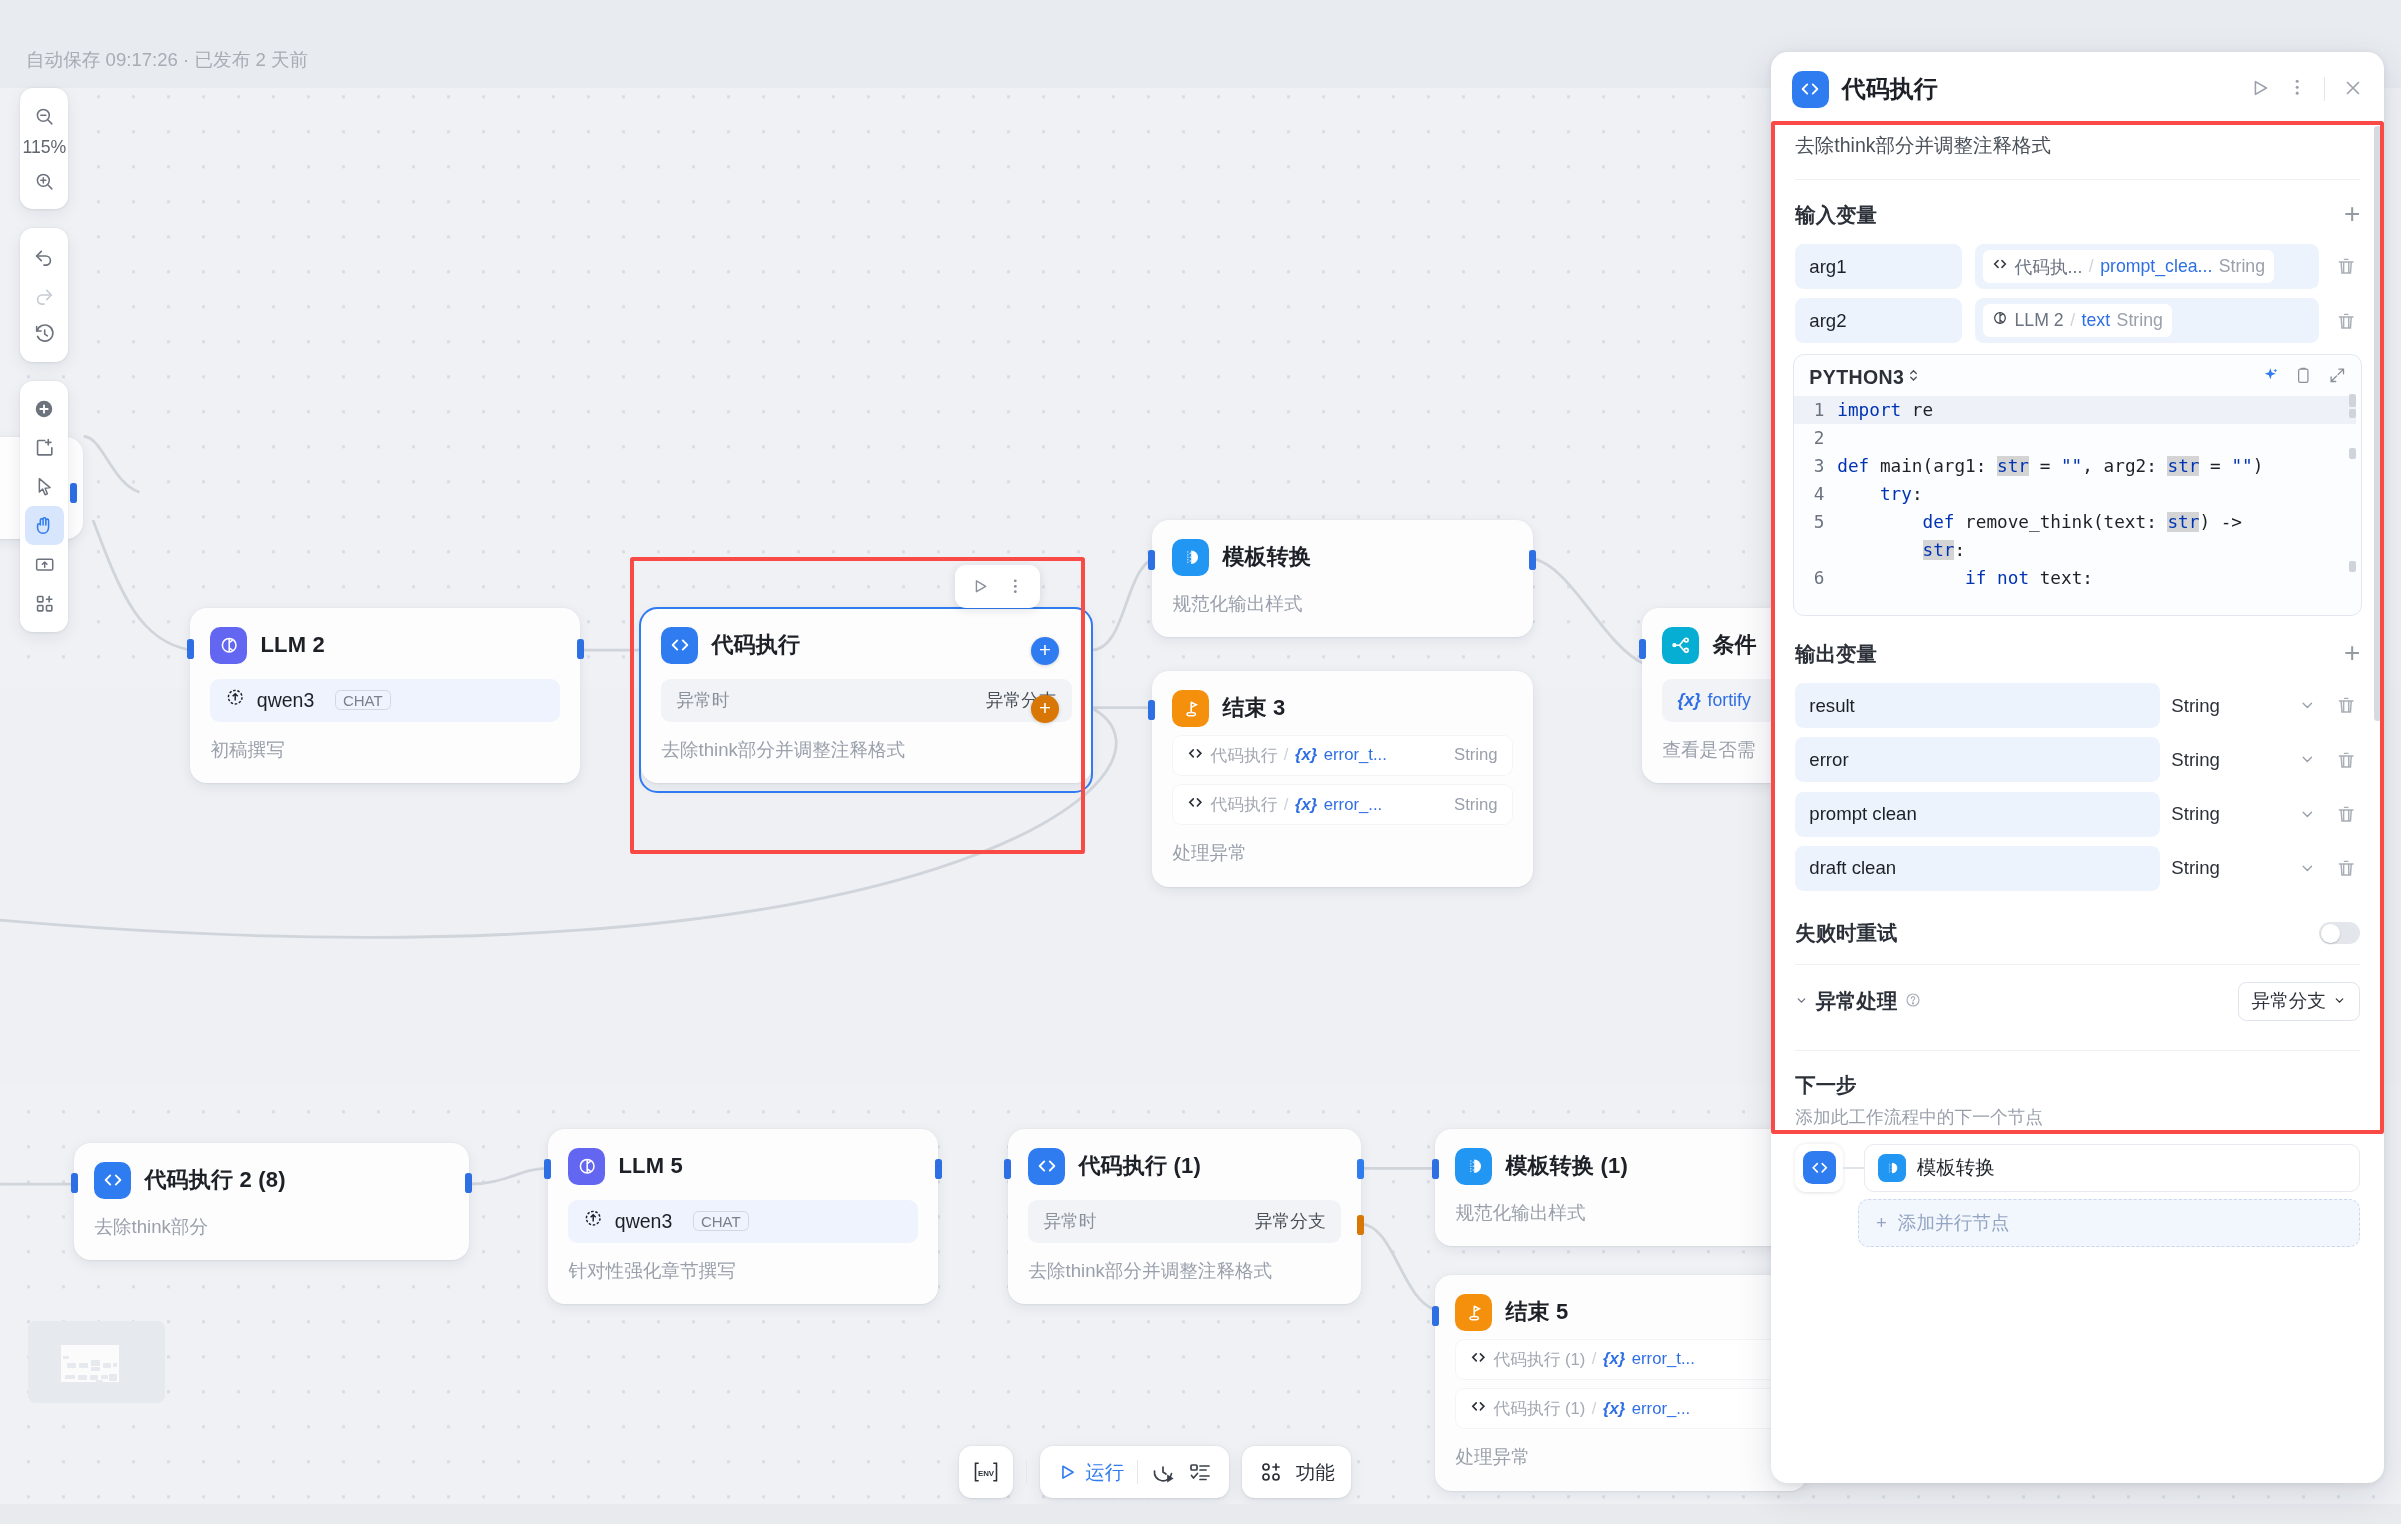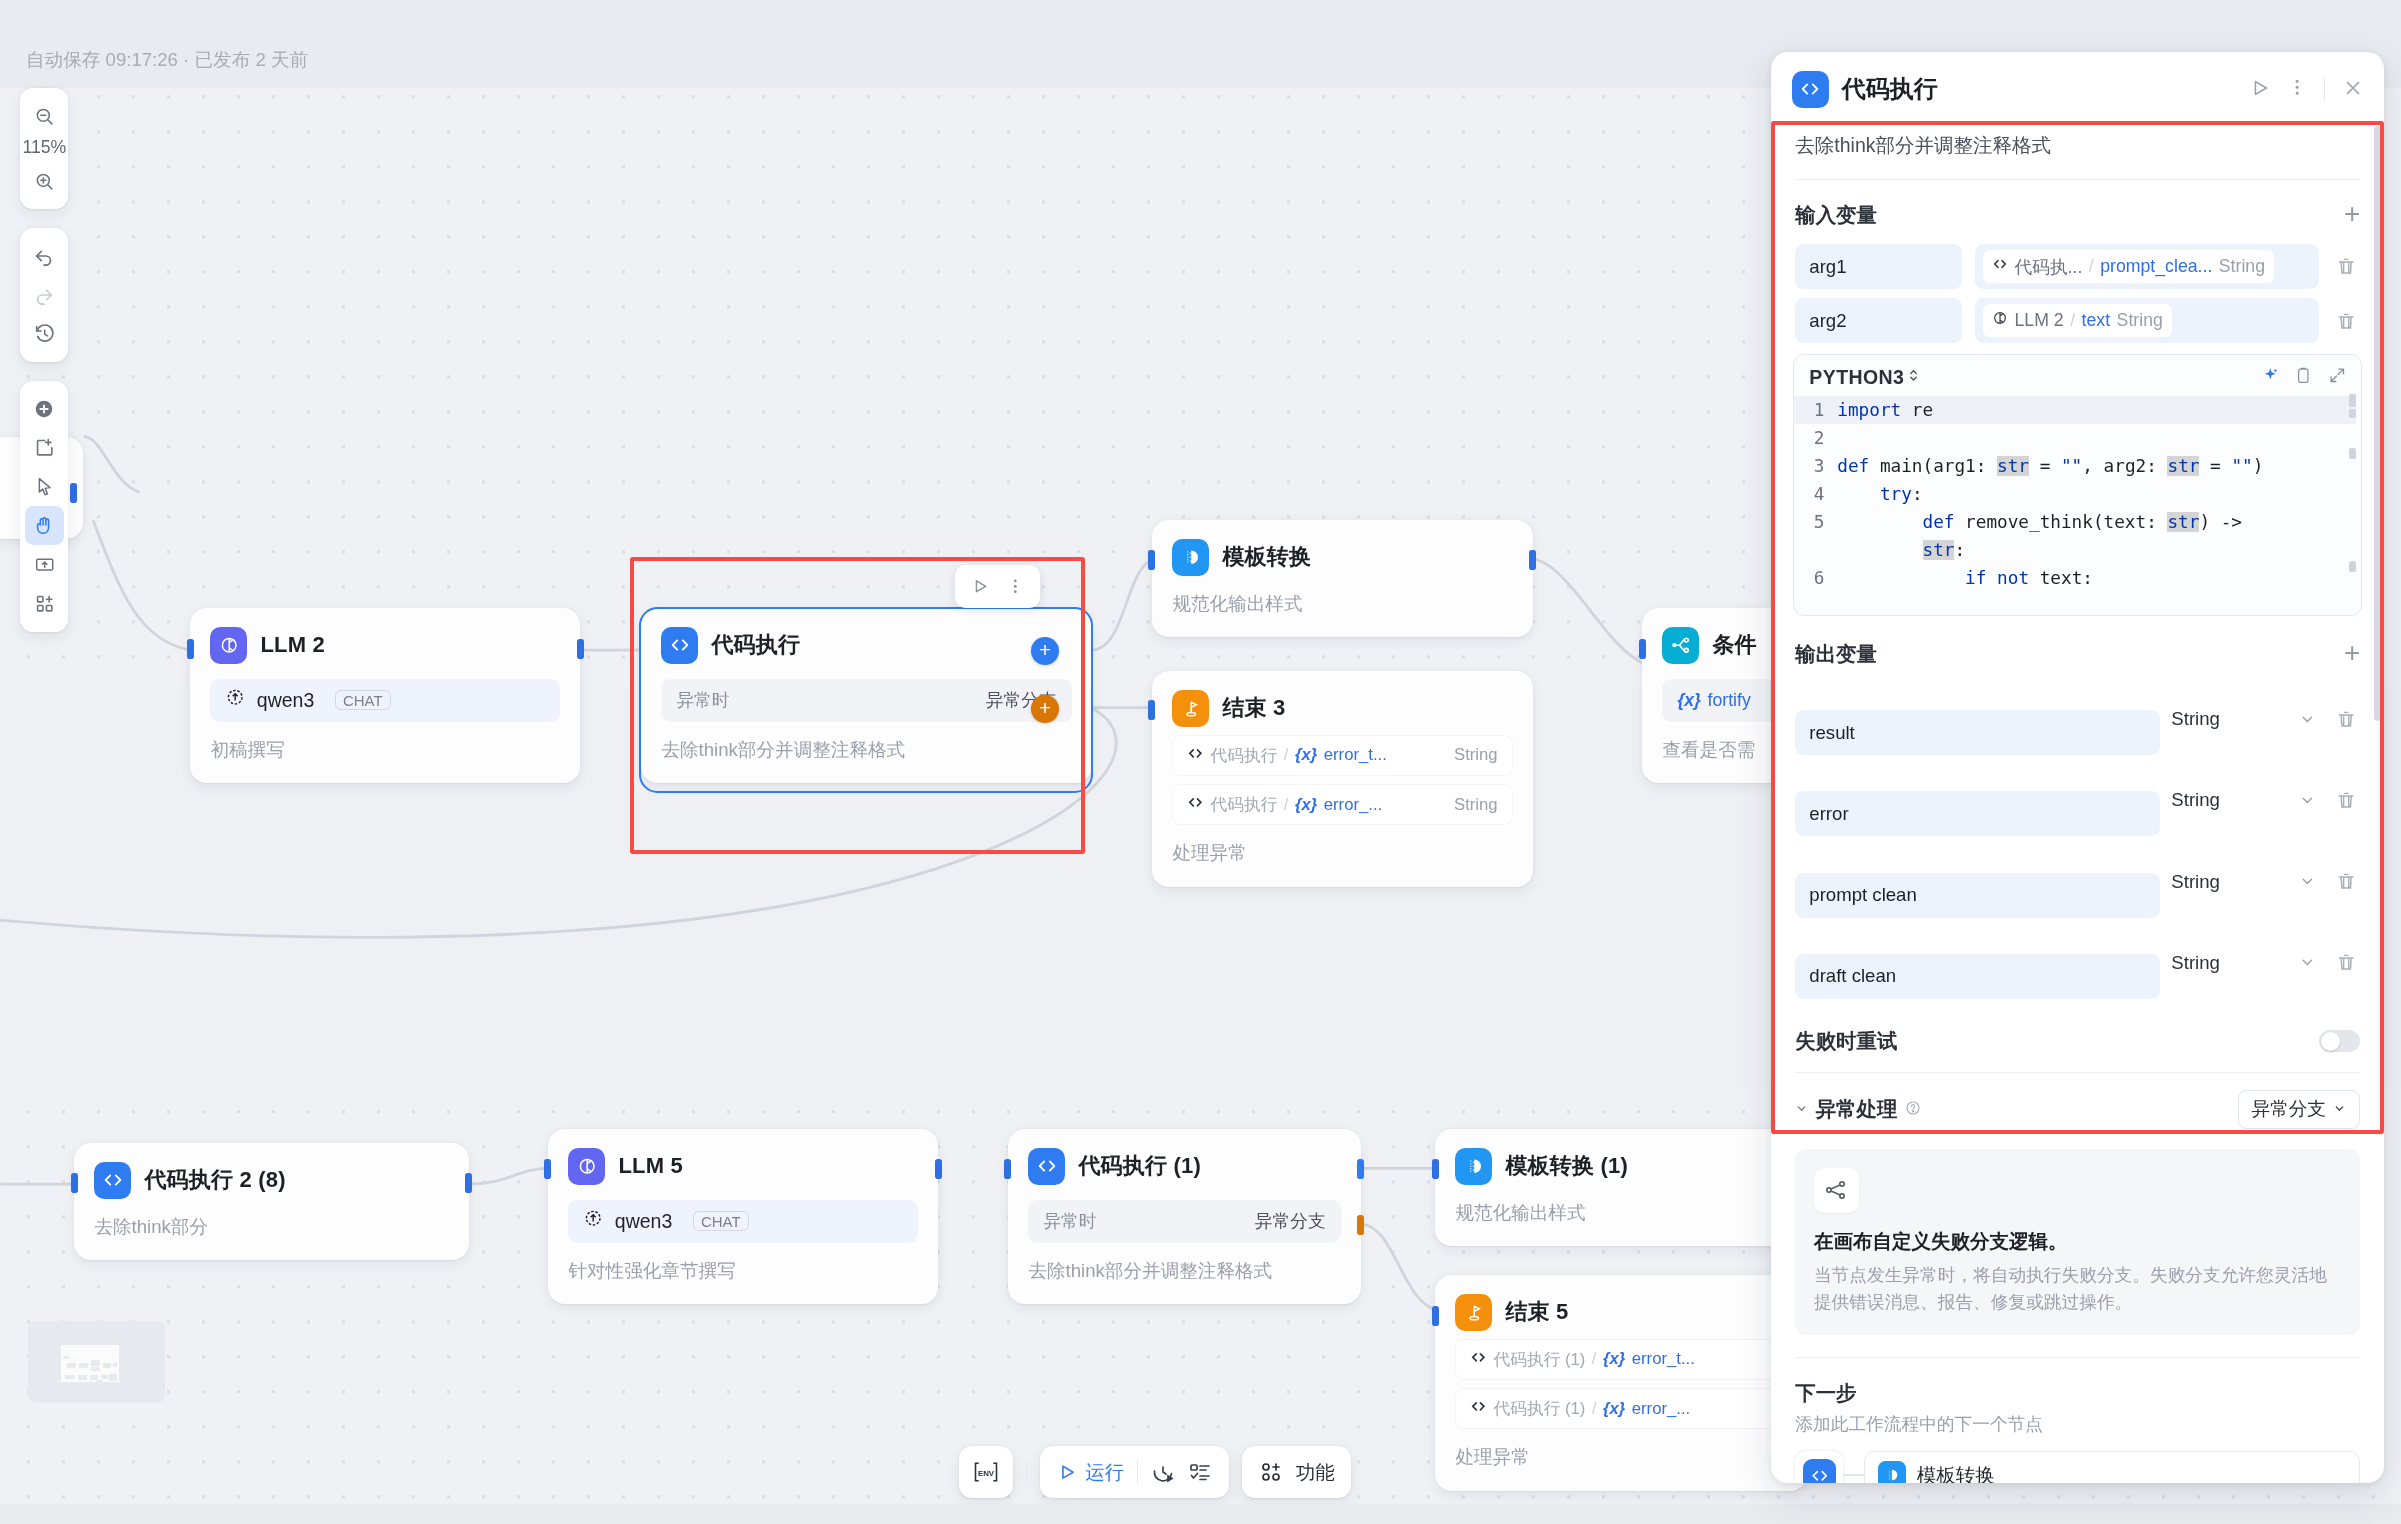--- a/index.html
+++ b/index.html
@@ -143,21 +143,21 @@
     flex:1; height:45px; border-radius:8.4px; background:#edf3fd;
     display:flex; align-items:center; padding:0 7.4px;
   }
   .iv-chip{
     background:#fff; border-radius:6.5px; height:33px; display:flex; align-items:center;
     padding:0 9.3px; gap:6.5px; font-size:17.7px; max-width:100%;
   }
   .iv-del{ flex:none; width:28px; color:#a8adb6; display:flex; justify-content:center; }
   .ov-row{ display:flex; align-items:center; gap:11px; padding:4.6px 24px; }
   .ov-name{ flex:1; height:45px; border-radius:8.4px; background:#edf3fd;
-            display:flex; align-items:center; padding:0 14px; font-size:18.6px; color:#1d2026;margin-top:27px; }
+            display:flex; align-items:center; padding:0 14px; font-size:18.6px; color:#1d2026; }
   .ov-type{ width:111px; font-size:18.6px; color:#2b3039; }
   .ov-cv{ width:28px; color:#9ba1aa; display:flex; justify-content:center; }
 
   
   .code-box{ margin:5.6px 22px 0; border:0.9px solid #e3e8f0; border-radius:11px; background:#fcfdff;
              overflow:hidden; height:262px; position:relative; }
   .code-top{ display:flex; align-items:center; padding:11px 15px 7.4px; }
   .code-lang{ font-size:19.5px; font-weight:700; color:#2b3039; letter-spacing:0.4px; }
   .code-top-act{ margin-left:auto; display:flex; align-items:center; gap:15px; color:#8a9099; }
   .code-body{ font-family:"DejaVu Sans Mono","Liberation Mono",monospace;
@@ -849,32 +849,20 @@
       </span>
     </span>
     <span class="drop">
       <span>异常分支</span>
       <span><svg width="13" height="13" viewBox="0 0 24 24" fill="none" stroke="currentColor" stroke-width="2.2" stroke-linecap="round">
             <path d="M6 9l6 6 6-6"></path>
           </svg></span>
     </span>
   </div>
 
-  <div class="info-card">
-    <div class="ic-ic">
-      <svg width="24" height="24" viewBox="0 0 24 24" fill="none" stroke="currentColor" stroke-width="1.7" stroke-linecap="round">
-          <circle cx="5" cy="12" r="2.2"></circle>
-          <circle cx="18" cy="6" r="2.2"></circle>
-          <circle cx="18" cy="18" r="2.2"></circle>
-          <path d="M7 11l9-4M7 13l9 4"></path>
-        </svg>
-    </div>
-    <div class="ic-t">在画布自定义失败分支逻辑。</div>
-    <div class="ic-d">当节点发生异常时，将自动执行失败分支。失败分支允许您灵活地提供错误消息、报告、修复或跳过操作。</div>
-  </div>
 
   <div class="p-sep" style="margin-top:22px;"></div>
 
   <div style="padding:20.4px 24px 0;">
     <div class="ns-t">下一步</div>
     <div class="ns-d">添加此工作流程中的下一个节点</div>
     <div class="ns-row">
       <div class="ns-ico-wrap">
         <div style="width:33px;height:33px;border-radius:9.3px;background:#2f7bf0;display:flex;align-items:center;justify-content:center;">
           <svg width="19.5" height="19.5" viewBox="0 0 24 24" fill="none" stroke="#fff" stroke-width="2" stroke-linecap="round">

